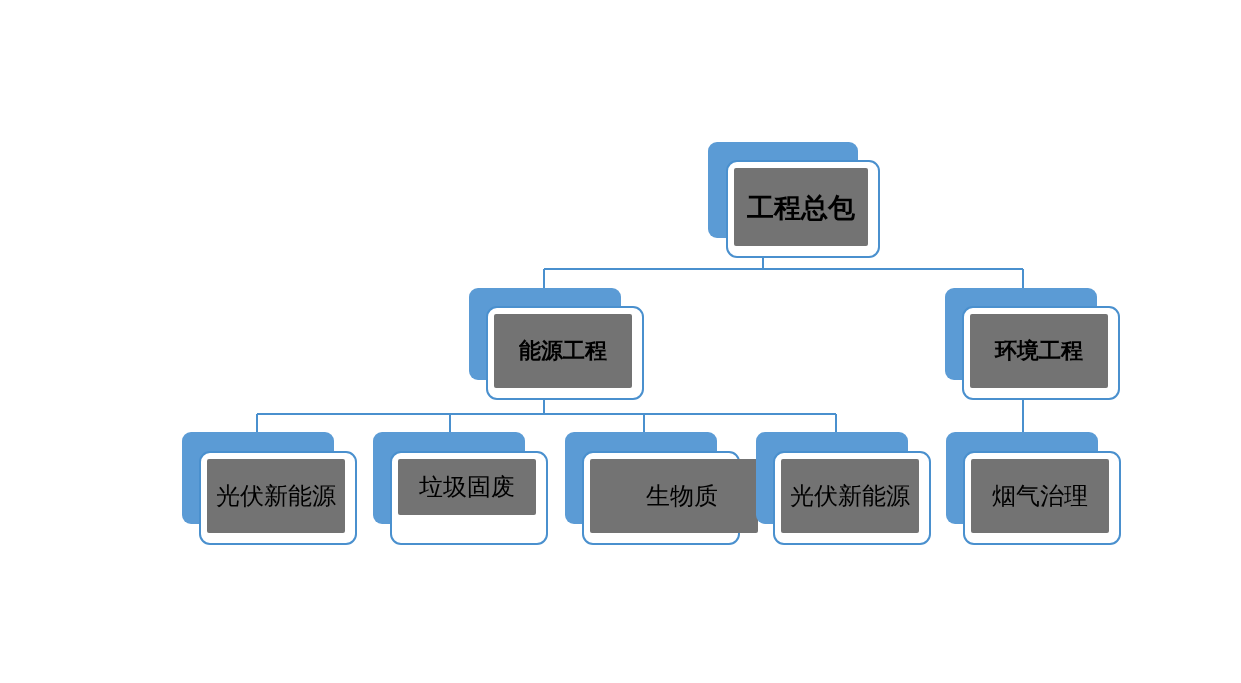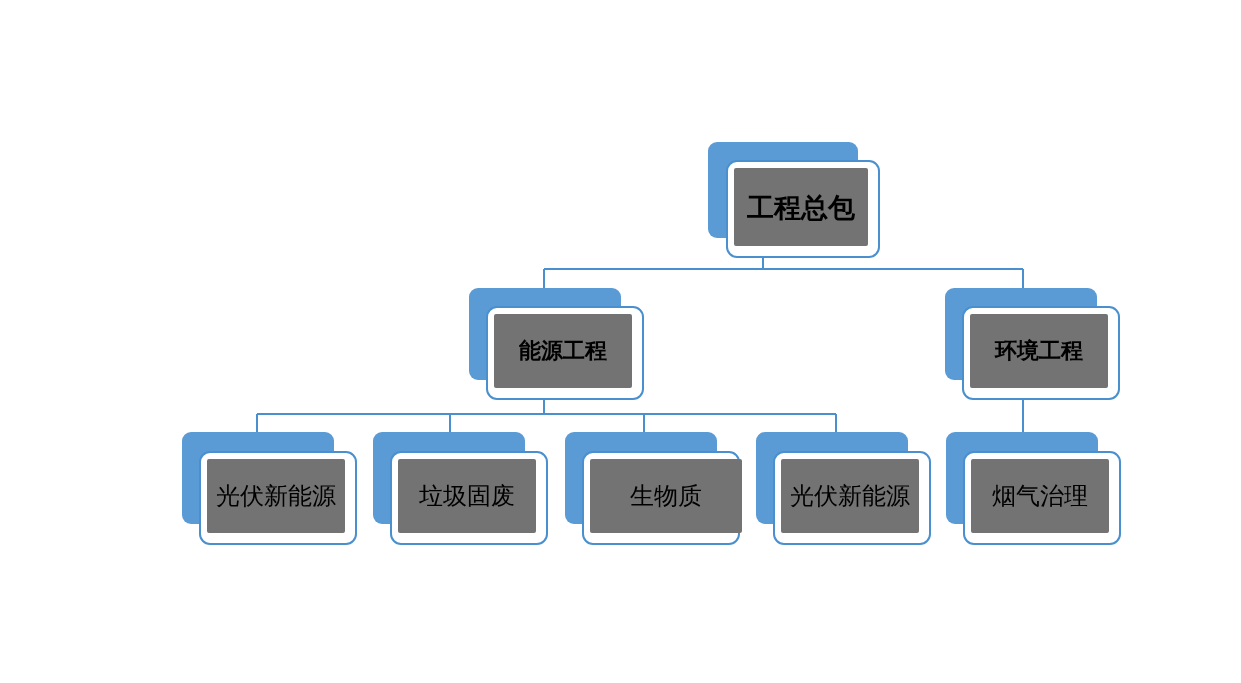--- a/index.html
+++ b/index.html
@@ -127,29 +127,29 @@
     <div class="plate" style="width:152px; height:92px;"></div>
     <div class="card" style="left:17px; top:19px; width:158px; height:94px;"></div>
     <div class="inner" style="left:25px; top:27px; width:138px; height:74px;">
       <span class="label" style="font-size:24px;">光伏新能源</span>
     </div>
   </div>
 
   <div class="node lvl-leaf" style="left:373px; top:432px; width:175px; height:113px;">
     <div class="plate" style="width:152px; height:92px;"></div>
     <div class="card" style="left:17px; top:19px; width:158px; height:94px;"></div>
-    <div class="inner" style="left:25px; top:27px; width:138px; height:74px;">
+    <div class="inner" style="left:25px; top:27px; width:138px; height:56px;">
       <span class="label" style="font-size:24px;">垃圾固废</span>
     </div>
   </div>
 
   <div class="node lvl-leaf" style="left:565px; top:432px; width:175px; height:113px;">
     <div class="plate" style="width:152px; height:92px;"></div>
     <div class="card" style="left:17px; top:19px; width:158px; height:94px;"></div>
-    <div class="inner" style="left:25px; top:27px; width:152px; height:74px;">
+    <div class="inner" style="left:25px; top:27px; width:152px; height:74px;padding-left:16px;">
       <span class="label" style="font-size:24px;">生物质</span>
     </div>
   </div>
 
   <div class="node lvl-leaf" style="left:756px; top:432px; width:175px; height:113px;">
     <div class="plate" style="width:152px; height:92px;"></div>
     <div class="card" style="left:17px; top:19px; width:158px; height:94px;"></div>
     <div class="inner" style="left:25px; top:27px; width:138px; height:74px;">
       <span class="label" style="font-size:24px;">光伏新能源</span>
     </div>

